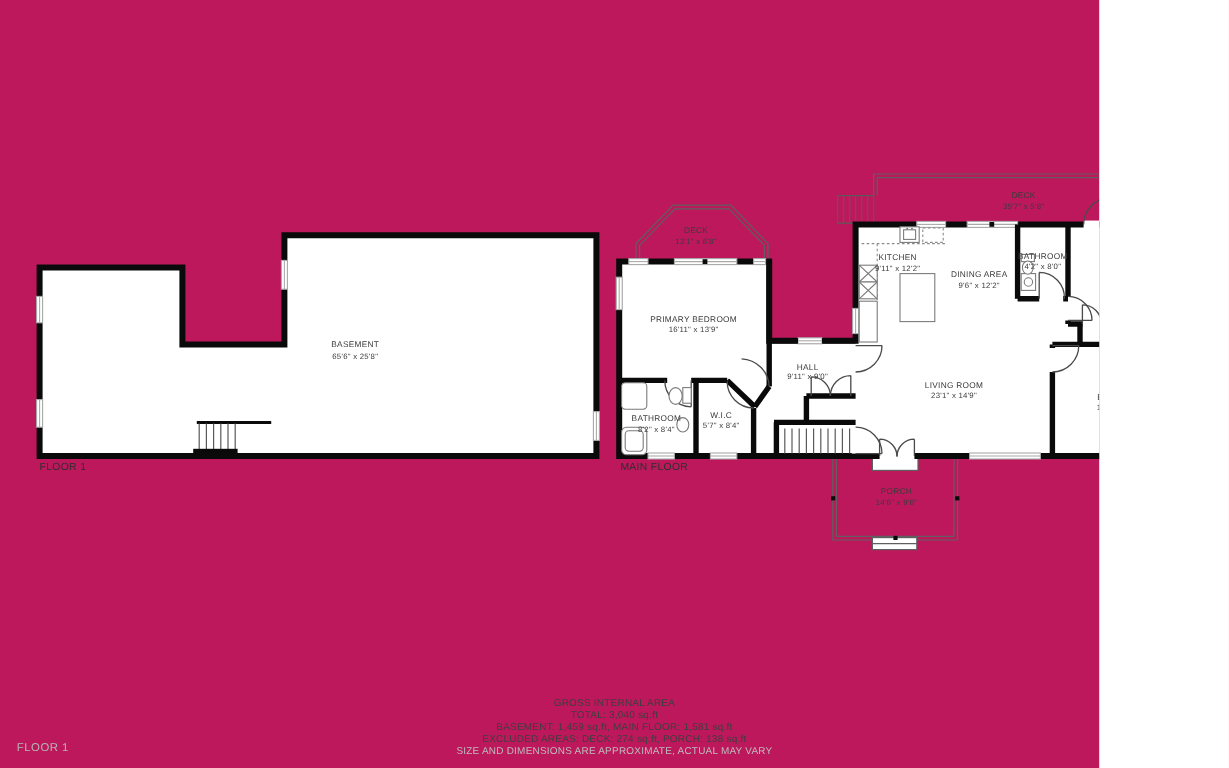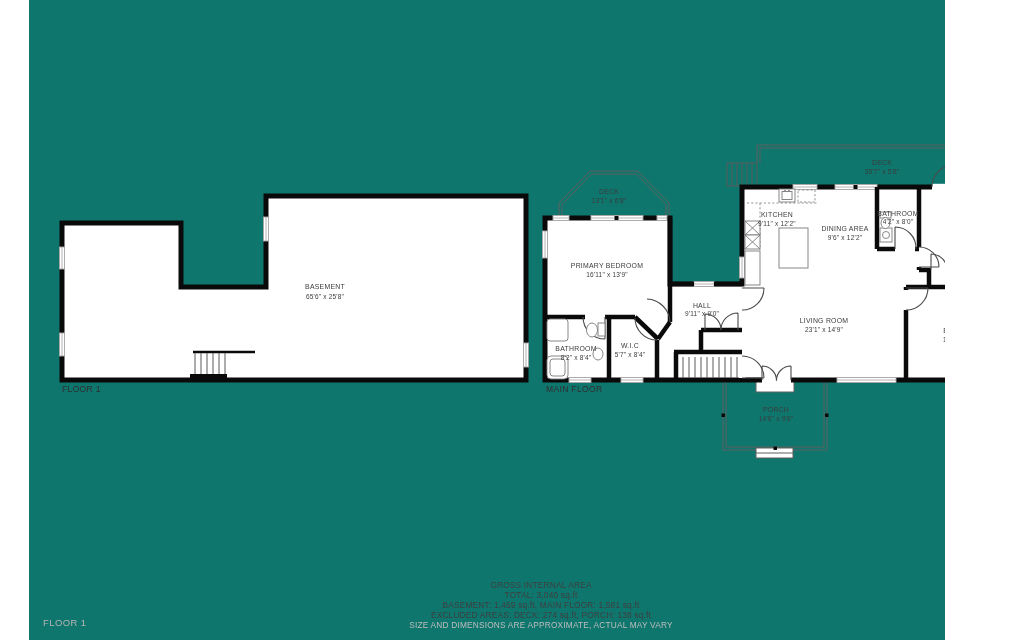--- a/index.html
+++ b/index.html
@@ -1,16 +1,16 @@
 <!DOCTYPE html>
 <html><head>
 <meta charset="utf-8">
 <style>
   html,body{margin:0;padding:0;background:#ffffff;}
-  .canvas{position:relative;width:916px;height:640px;background:#0f766e;overflow:hidden;margin-left:29px;}
+  .canvas{position:relative;width:916px;height:640px;background:#be185d;overflow:hidden;}
   svg{display:block;}
   svg text{font-family:"Liberation Sans", sans-serif;fill:#3b3b3b;}
   .room-name{font-size:6.9px;letter-spacing:.25px;text-anchor:middle;}
   .room-dims{font-size:6.5px;letter-spacing:.2px;text-anchor:middle;}
   .floor-label{font-size:8.6px;letter-spacing:.3px;fill:#2e2e2e;}
   .footer-line{font-size:8.3px;letter-spacing:.2px;text-anchor:middle;fill:#3e3e3e;}
   .footer-muted{fill:#bdbdbd;}
   .page-floor{font-size:9.5px;letter-spacing:.4px;fill:#b5b5b5;}
   .wall{stroke:#0a0a0a;fill:none;}
   .wall-fill{stroke:#0a0a0a;fill:#ffffff;}

